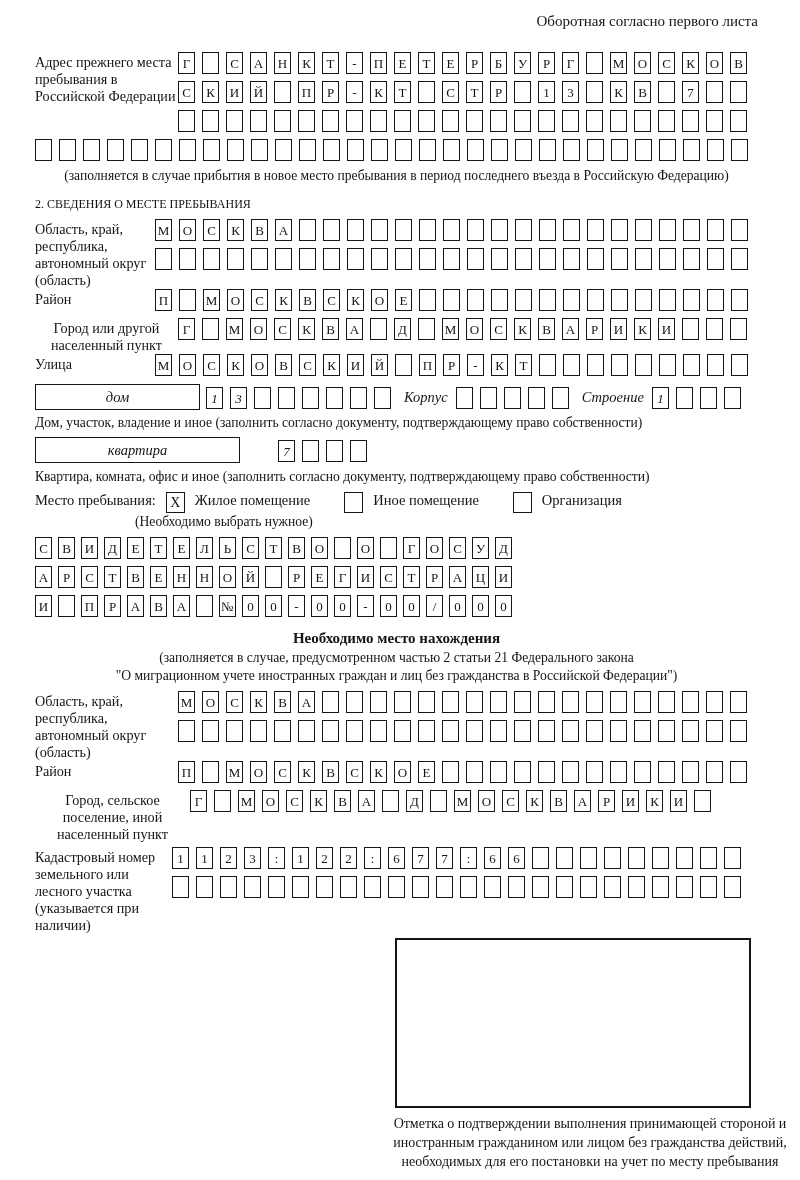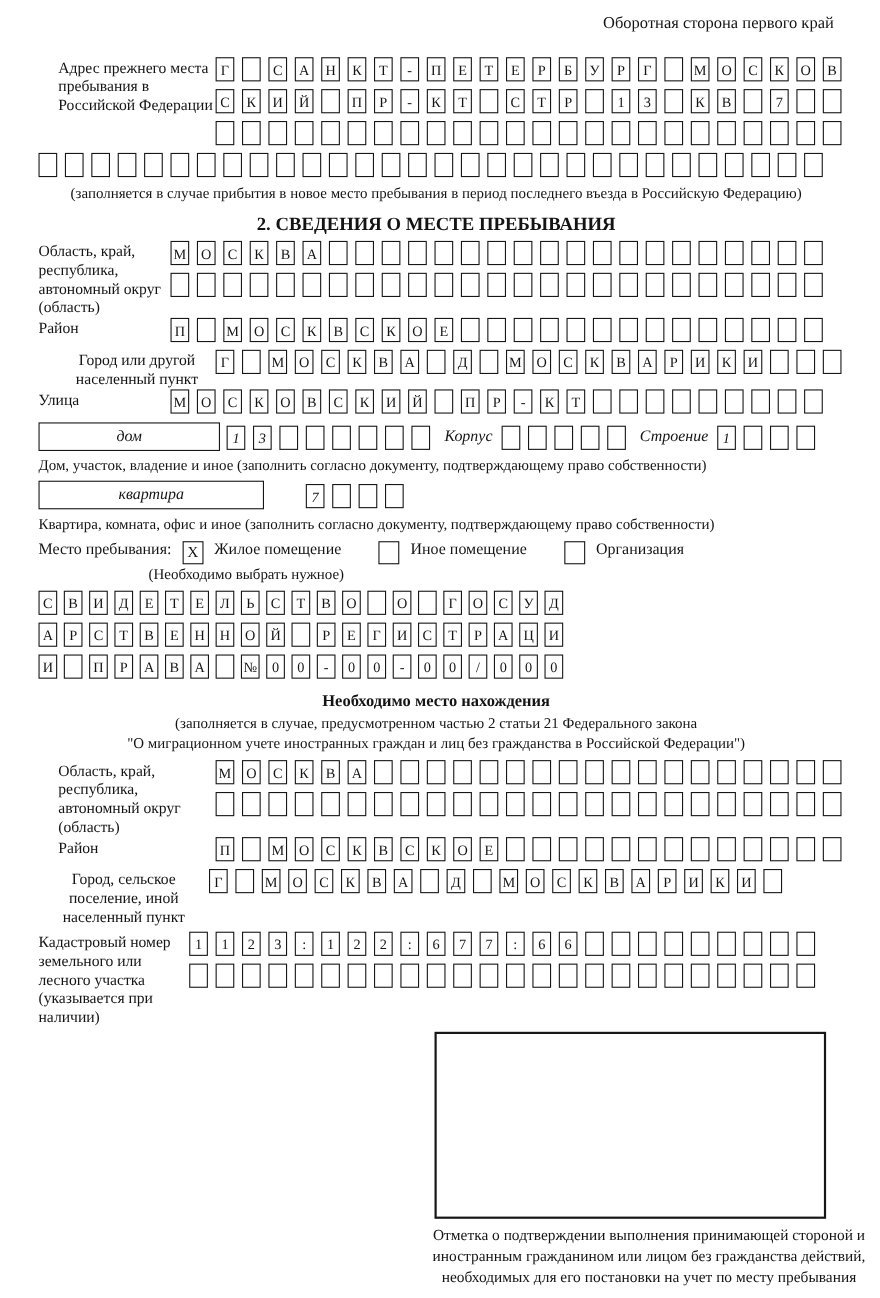--- a/index.html
+++ b/index.html
@@ -8,38 +8,38 @@
     font-family:"Liberation Serif","DejaVu Serif",serif;
     color:#141414;
   }
   .page{box-sizing:border-box;width:800px;height:1180px;padding:12px 42px 0 35px;position:relative;}
 
   .note{text-align:right;font-size:15px;line-height:18px;}
 
   
   .frow{display:flex;align-items:flex-start;}
   .lbl{flex:none;font-size:14.2px;line-height:17px;padding-top:2px;}
-  .w143{width:143px;margin-left:18px;} .w120{width:120px;} .w155{width:155px;} .w137{width:137px;} .w225{width:225px;}
+  .w143{width:143px;} .w120{width:120px;} .w155{width:155px;} .w137{width:137px;} .w225{width:225px;}
   .cellcol{flex:none;}
   .cellcol .cellrow{margin-bottom:7px;}
   .cellcol .cellrow:last-child{margin-bottom:0;}
 
   .cellrow{display:flex;flex:none;}
   .cell{
     box-sizing:border-box;flex:none;
     width:17px;height:22px;margin-right:7px;
     border:1.6px solid #161616;
     display:inline-flex;align-items:center;justify-content:center;
     font-size:13px;line-height:1;
   }
   .tight .cell{margin-right:6px;}
 
   .cap{font-size:13.6px;line-height:18px;}
   .center{text-align:center;}
-  .title{font-size:17px;font-weight:bold;text-align:center;line-height:22px;}
+  .title{font-size:12px;font-weight:normal;text-align:left;line-height:22px;}
 
   
   .wbox{
     box-sizing:border-box;flex:none;height:26px;border:1.8px solid #161616;
     display:flex;align-items:center;justify-content:center;
     font-size:14.5px;margin-right:6px;
   }
   .w165{width:165px;} .w205{width:205px;}
   .houses{align-items:center;font-style:italic;}
   .houses .cellrow{margin-top:2px;}
@@ -66,21 +66,21 @@
 
   
   .mt4{margin-top:4px;} .mt6{margin-top:6px;} .mt7{margin-top:7px;text-align:center;} .mt8{margin-top:8px;}
   .mt3{margin-top:5px;gap:32px;} .mt22{margin-top:22px;} .mt10{margin-top:10px;}
 </style>
 </head>
 <body>
 
 <div class="page">
 
-  <div class="note">Оборотная сторона первого край</div>
+  <div class="note">Оборотная согласно первого листа</div>
 
   <div class="frow mt22">
     <div class="lbl w143">Адрес прежнего места пребывания в Российской Федерации</div>
     <div class="cellcol">
       <div class="cellrow">
           <span class="cell">Г</span>
           <span class="cell"></span>
           <span class="cell">С</span>
           <span class="cell">А</span>
           <span class="cell">Н</span>

